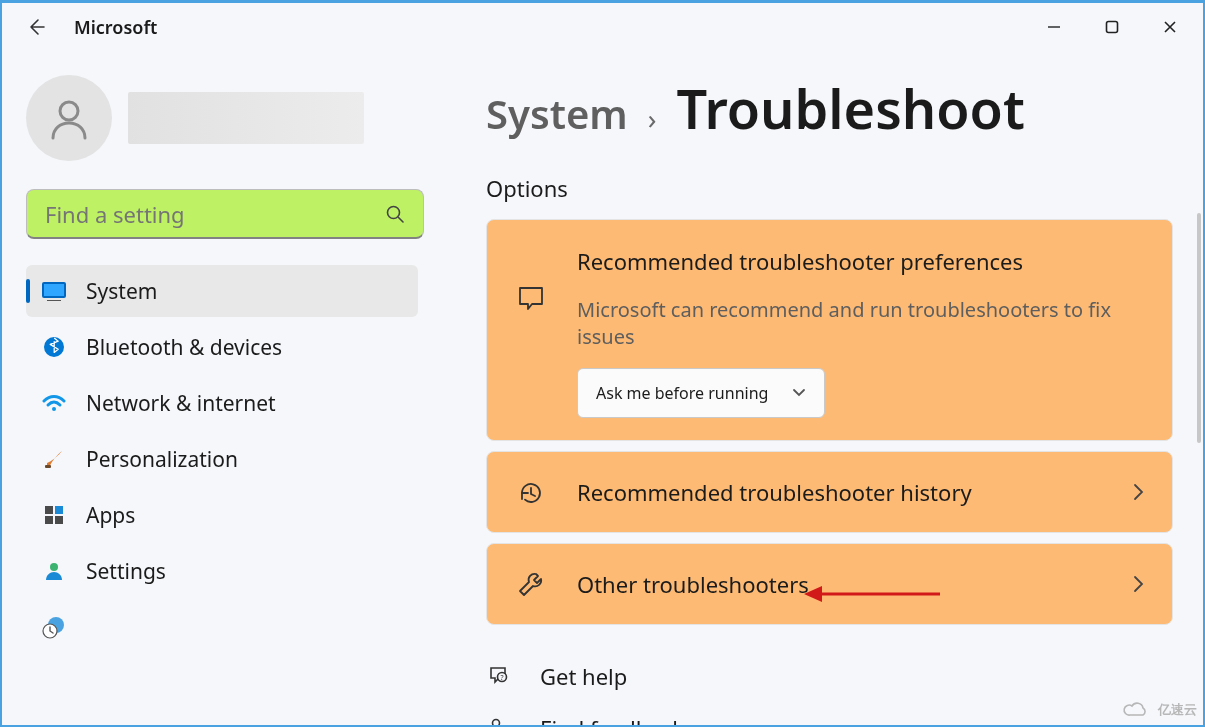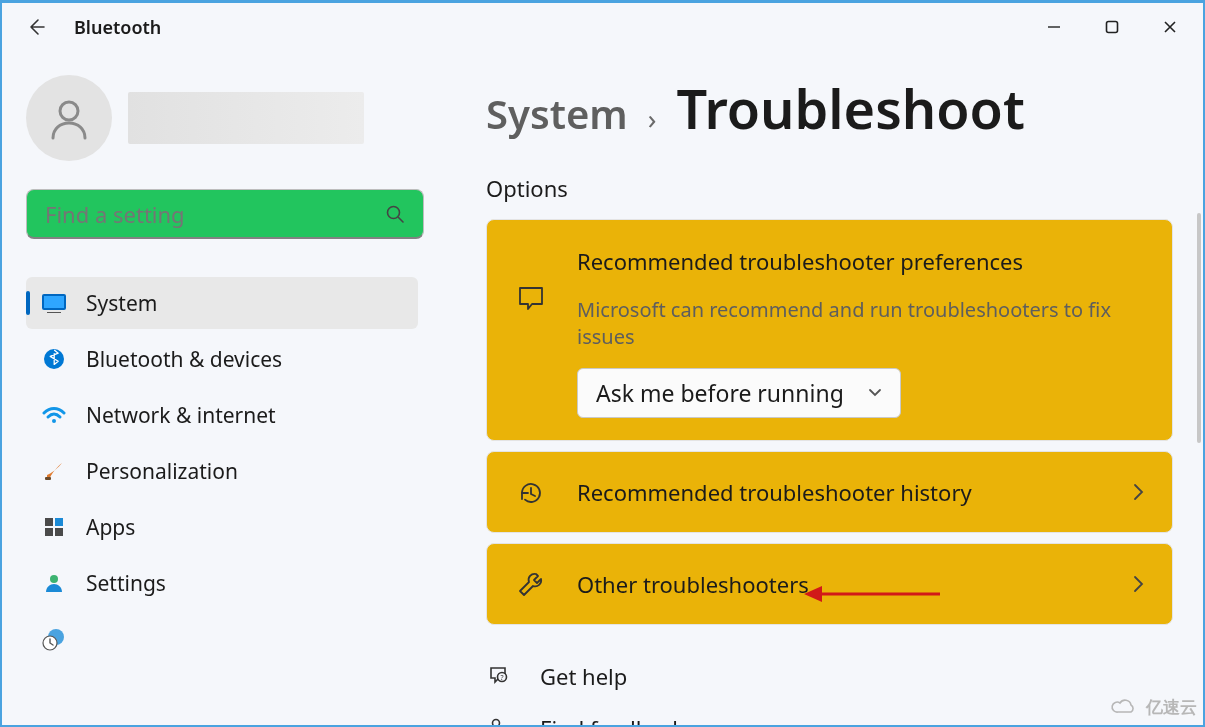--- a/index.html
+++ b/index.html
@@ -8,63 +8,63 @@
   .titlebar { height: 48px; display:flex; align-items:center; padding: 0 4px 0 12px; }
   .back-btn { width: 44px; height: 44px; display:flex; align-items:center; justify-content:center; border-radius:6px; }
   .title { font-size: 18px; font-weight: 600; color:#1b1b1b; margin-left: 16px; }
   .win-controls { margin-left:auto; display:flex; }
   .win-btn { width: 58px; height: 40px; display:flex; align-items:center; justify-content:center; }
   .body { flex:1; display:flex; overflow:hidden; }
   .sidebar { width: 440px; padding: 24px 24px 0 24px; overflow:hidden; }
   .profile { display:flex; align-items:center; gap: 16px; margin-bottom: 28px; }
   .avatar { width: 86px; height: 86px; border-radius: 50%; background:#e3e3e3; display:flex; align-items:center; justify-content:center; }
   .name-blur { width: 236px; height: 52px; background: linear-gradient(90deg,#e1e1e1,#ececec); border-radius:2px; }
-  .search { width: 398px; height: 50px; border: 1px solid #bdbdbd; border-bottom: 2px solid #828282; border-radius: 8px; background:#22c55e; display:flex; align-items:center; padding: 0 18px; margin-bottom: 38px; }
+  .search { width: 398px; height: 50px; border: 1px solid #bdbdbd; border-bottom: 2px solid #828282; border-radius: 8px; background:#bef264; display:flex; align-items:center; padding: 0 18px; margin-bottom: 26px; }
   .search input { flex:1; border:none; outline:none; background:transparent; font-size: 22px; color:#5a5a5a; }
   .nav { display:flex; flex-direction:column; gap: 4px; }
   .nav-item { height: 52px; display:flex; align-items:center; padding: 0 14px; border-radius: 6px; font-size: 21px; color:#1b1b1b; position:relative; }
   .nav-item.active { background:#e8e8e8; }
   .nav-item.active::before { content:""; position:absolute; left:0; top:14px; bottom:14px; width:4px; background:#0067c0; border-radius:2px; }
   .nav-icon { width: 28px; height: 28px; margin-right: 18px; display:flex; align-items:center; justify-content:center; }
   .main { flex:1; padding: 20px 30px 0 44px; overflow-y:auto; position:relative; }
   .breadcrumb { display:flex; align-items:baseline; gap: 20px; margin-bottom: 28px; }
   .bc-link { font-size: 40px; font-weight: 600; color:#5f5f5f; }
   .bc-sep { font-size: 28px; color:#6a6a6a; }
   .bc-cur { font-size: 54px; font-weight: 600; color:#1b1b1b; }
   .section-h { font-size: 22px; font-weight: 400; color:#1b1b1b; margin-bottom: 16px; }
   .cards { display:flex; flex-direction:column; gap: 10px; }
-  .card { border:1px solid #e4e4e4; border-radius: 8px; background:#eab308; display:flex; align-items:center; padding: 24px 28px; gap: 30px; }
+  .card { border:1px solid #e4e4e4; border-radius: 8px; background:#fdba74; display:flex; align-items:center; padding: 24px 28px; gap: 30px; }
   .card.tall { align-items:flex-start; padding: 26px 28px 22px 28px; min-height: 168px; flex-direction:row; }
   .card-icon { width: 32px; flex:none; display:flex; align-items:center; justify-content:center; color:#333; margin-top:2px; }
   .card.tall .card-icon { margin-top: 38px; }
   .card-body { flex:1; }
   .card-title { font-size: 22px; color:#1b1b1b; }
   .card-sub { font-size: 20px; color:#5e5e5e; margin-top: 20px; }
-  .dropdown { margin-top: 18px; border:1px solid #c9c9c9; border-radius:6px; background:#fbfbfb; height: 50px; display:inline-flex; align-items:center; padding: 0 18px 0 18px; gap: 24px; font-size:23px; color:#1b1b1b; }
+  .dropdown { margin-top: 18px; border:1px solid #c9c9c9; border-radius:6px; background:#fbfbfb; height: 50px; display:inline-flex; align-items:center; padding: 0 18px 0 18px; gap: 24px; font-size:16px; color:#1b1b1b; }
   .chev { color:#555; }
   .card-arrow { flex:none; color:#444; }
   .links { margin-top: 36px; display:flex; flex-direction:column; gap: 22px; }
   .link-row { display:flex; align-items:center; gap: 28px; font-size: 22px; color:#1b1b1b; }
   .link-icon { width: 26px; display:flex; align-items:center; justify-content:center; color:#333; }
   .arrow-annot { position:absolute; pointer-events:none; }
   .scrollbar-ind { position:absolute; right:2px; top:162px; width:4px; height:230px; background:#c7c7c7; border-radius:3px; }
-  .watermark { position:absolute; right:6px; bottom:6px; font-size:17px; color:#b7b7b7; display:flex; align-items:center; gap:6px; font-weight:600; }
+  .watermark { position:absolute; right:6px; bottom:6px; font-size:13px; color:#b7b7b7; display:flex; align-items:center; gap:6px; font-weight:600; }
   svg { display:block; }
 </style>
 </head>
 <body>
 <div class="window">
 
   <div class="titlebar">
     <div class="back-btn">
       <svg width="20" height="20" viewBox="0 0 20 20">
           <path d="M12 3 L5 10 L12 17 M5 10 H18" stroke="#333" stroke-width="1.6" fill="none" stroke-linecap="round" stroke-linejoin="round"></path>
         </svg>
     </div>
-    <div class="title">Bluetooth</div>
+    <div class="title">Microsoft</div>
     <div class="win-controls">
       <div class="win-btn">
         <svg width="14" height="14" viewBox="0 0 14 14">
             <line x1="1" y1="7" x2="13" y2="7" stroke="#222" stroke-width="1.4"></line>
           </svg>
       </div>
       <div class="win-btn">
         <svg width="14" height="14" viewBox="0 0 14 14">
             <rect x="1.5" y="1.5" width="11" height="11" rx="2" stroke="#222" stroke-width="1.6" fill="none"></rect>
           </svg>

